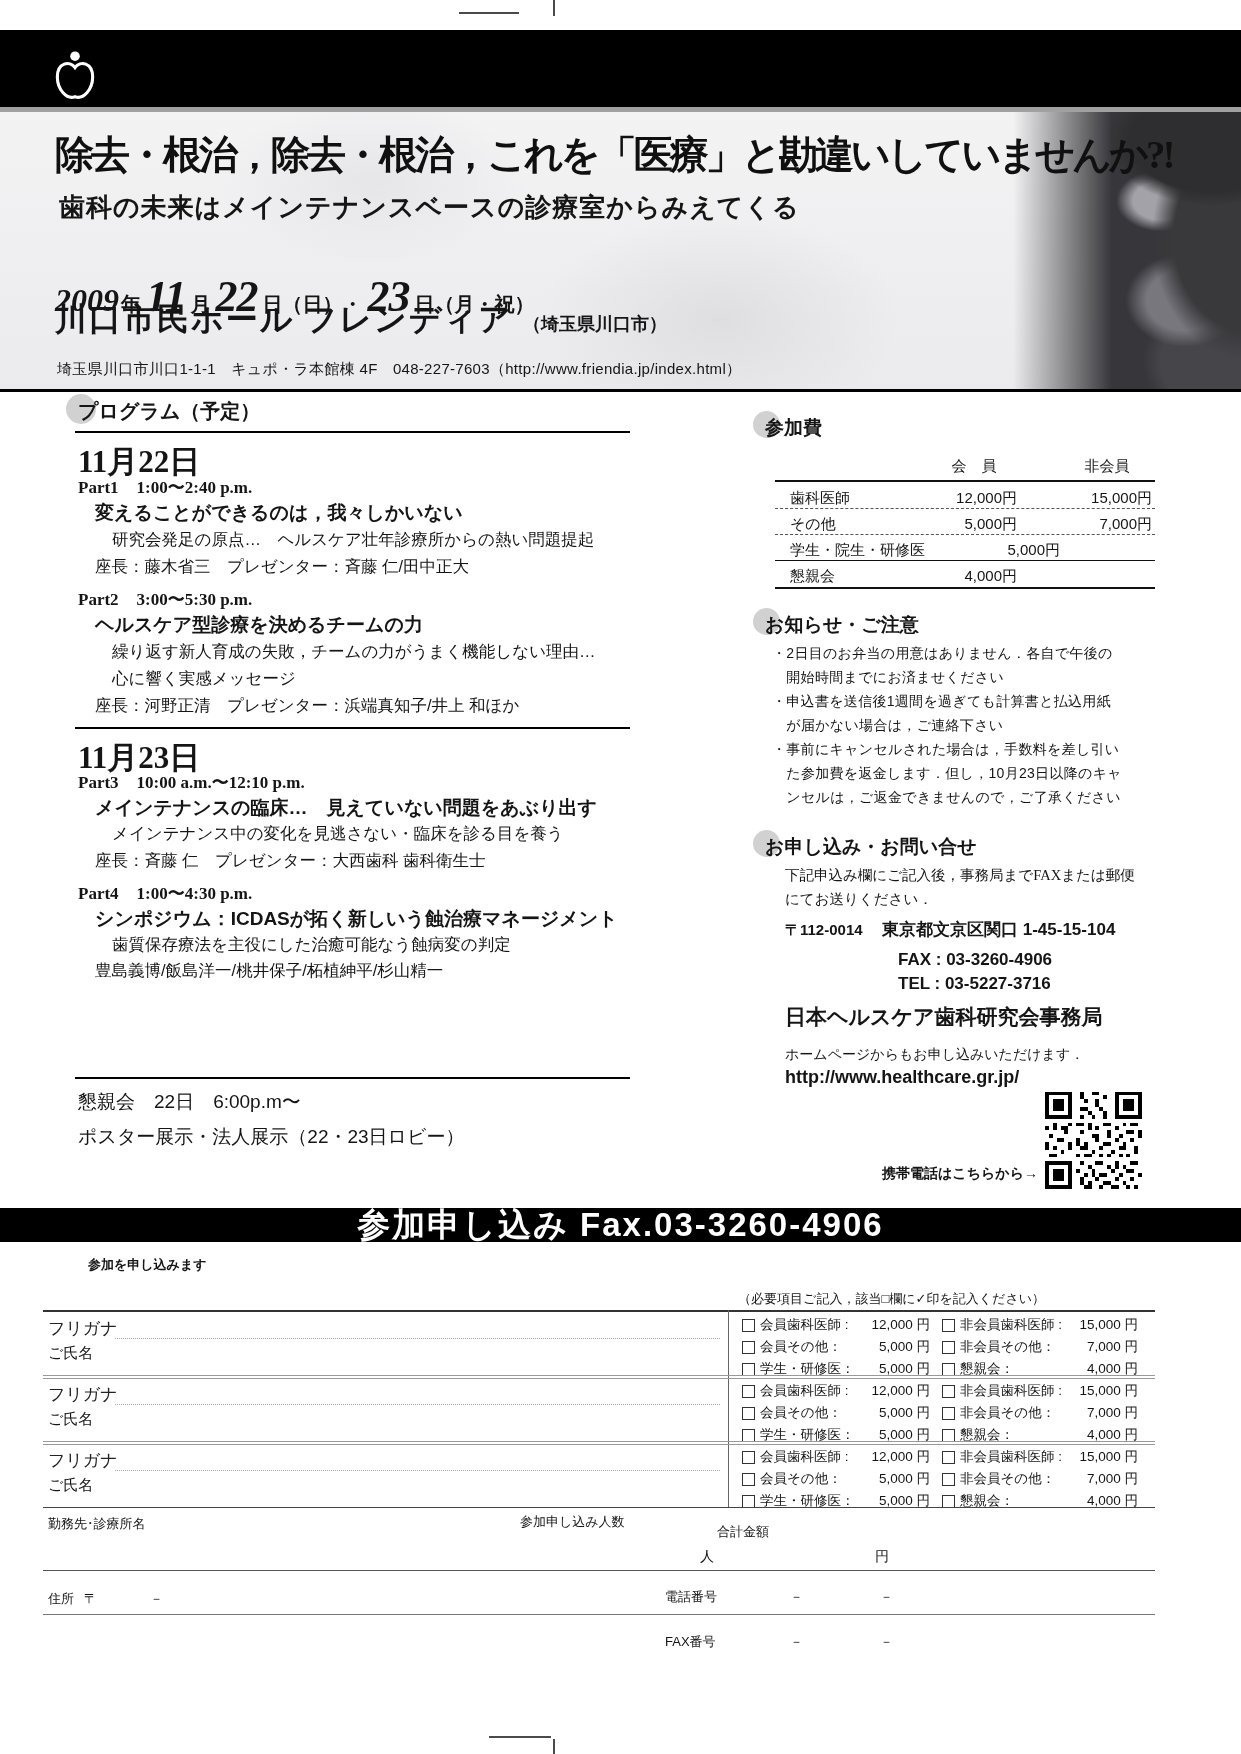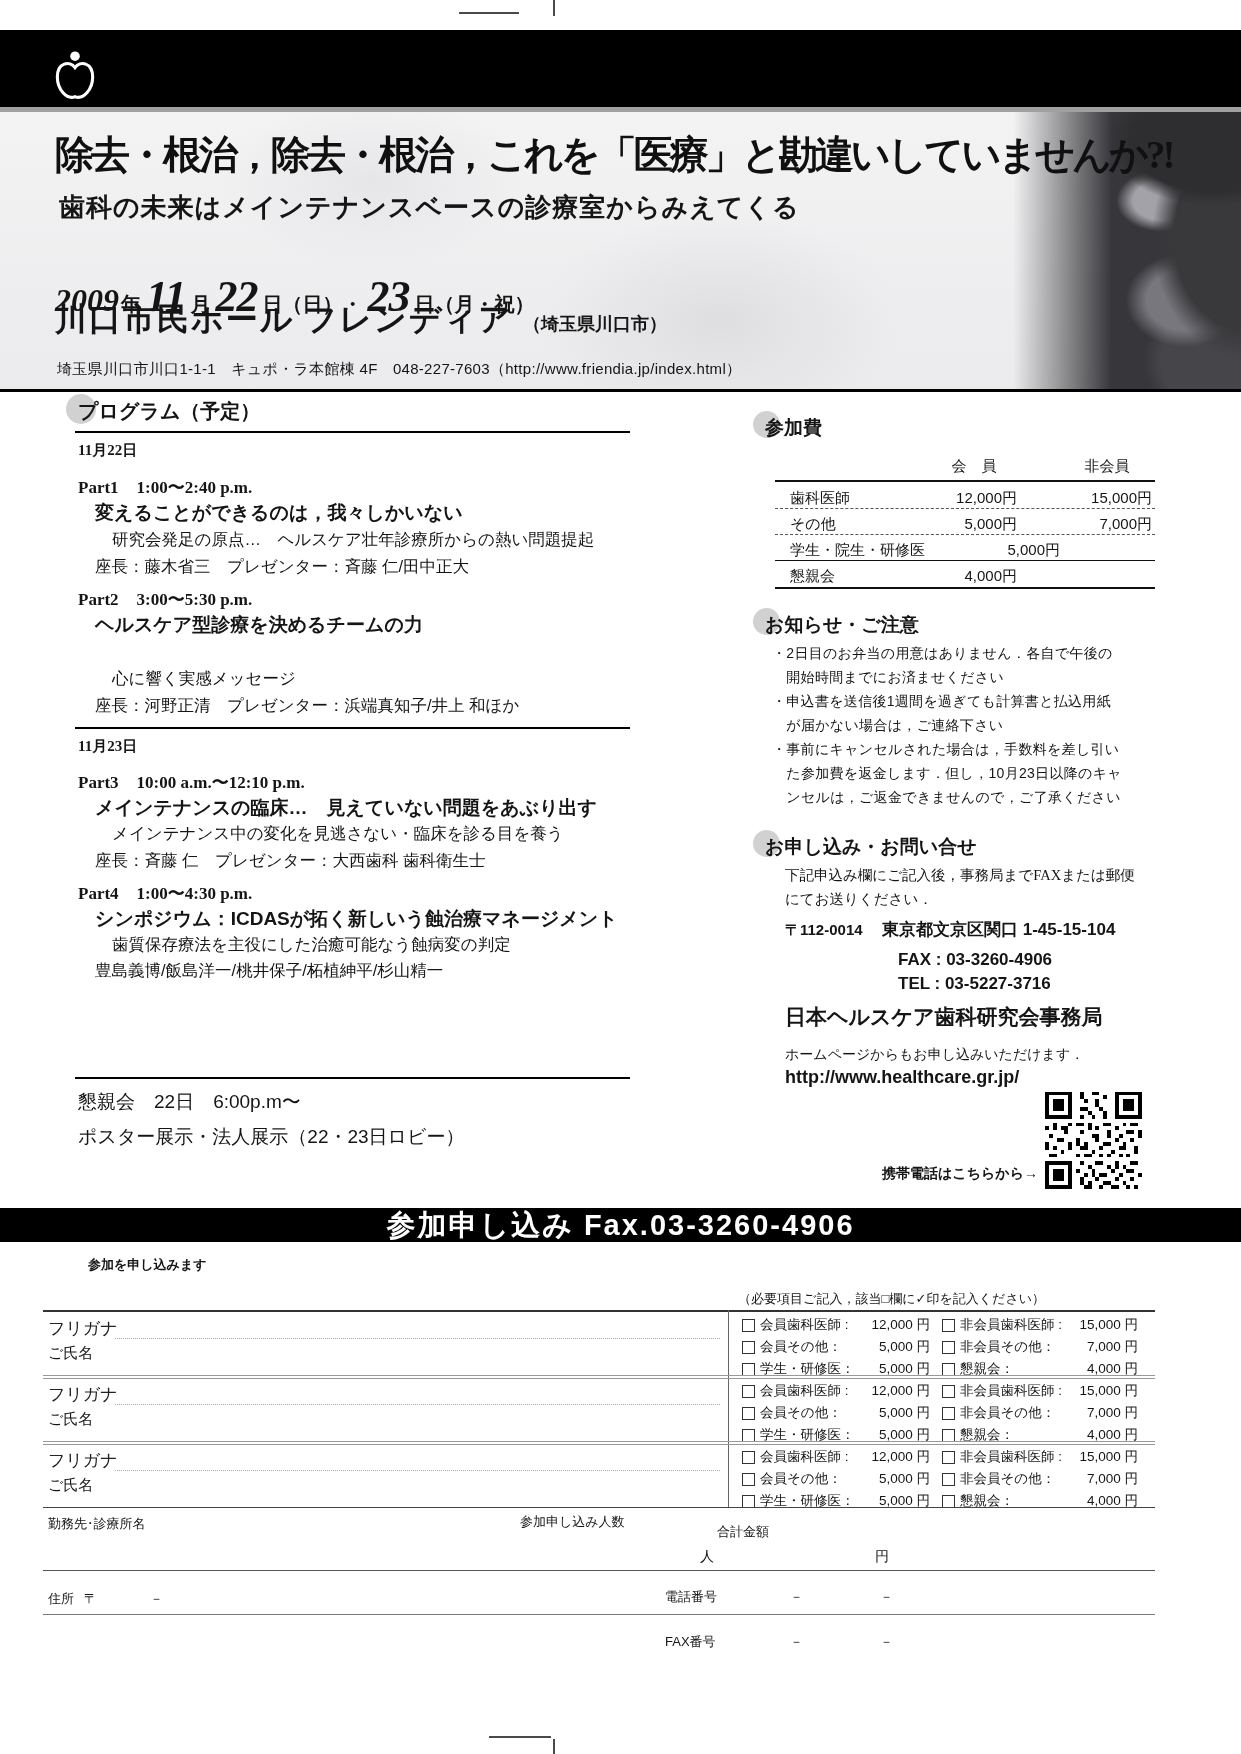--- a/index.html
+++ b/index.html
@@ -36,21 +36,21 @@
   .venue{left:55px;top:298px;white-space:nowrap;}
   .v-main{font-size:32px;font-weight:700;letter-spacing:2px;}
   .v-note{font-size:18px;font-weight:700;padding-left:6px;}
   .addr{left:57px;top:360px;font-size:15px;font-weight:500;letter-spacing:.3px;white-space:nowrap;}
   
   .circ{position:absolute;left:-12px;top:-4px;width:30px;height:30px;border-radius:50%;background:#c9c9c9;opacity:.85;z-index:0;}
   .sec-head{font-size:20px;font-weight:700;white-space:nowrap;}
   .sec-head .txt{position:relative;z-index:1;}
   
   .rule-black{background:#000;height:2px;}
-  .day{font-size:15px;font-weight:700;white-space:nowrap;}
+  .day{font-size:31px;font-weight:700;white-space:nowrap;}
   .part{font-size:17px;font-weight:700;white-space:nowrap;}
   .part .tm{margin-left:18px;}
   .ptitle{font-size:19px;font-weight:700;white-space:nowrap;}
   .pline{font-size:16.5px;white-space:nowrap;}
   .pchair{font-size:16.5px;white-space:nowrap;}
   .pfoot{font-size:19px;white-space:nowrap;}
   
   .fee-h{font-size:15px;font-weight:500;text-align:center;}
   .fee-l{font-size:15px;white-space:nowrap;}
   .fee-v{font-size:15px;text-align:right;}
@@ -61,21 +61,21 @@
   .c-desc{font-size:14.5px;white-space:nowrap;}
   .c-postal{font-size:15px;font-weight:700;white-space:nowrap;}
   .c-addr{font-size:17px;font-weight:700;white-space:nowrap;}
   .c-faxtel{font-size:17px;font-weight:700;white-space:nowrap;}
   .c-org{font-size:21px;font-weight:700;white-space:nowrap;}
   .c-web{font-size:14px;white-space:nowrap;}
   .c-url{font-size:18px;font-weight:700;white-space:nowrap;}
   .c-mob{font-size:14px;font-weight:700;text-align:right;white-space:nowrap;}
   
   .form-bar{left:0;top:1208px;width:1241px;height:34px;background:#000;color:#fff;
-            text-align:center;line-height:34px;font-size:29px;font-weight:700;letter-spacing:2px;}
+            text-align:center;line-height:34px;font-size:33px;font-weight:700;letter-spacing:2px;}
   .f-note{font-size:13px;font-weight:700;white-space:nowrap;}
   .f-title{left:0;top:1258px;width:1241px;text-align:center;font-size:18px;font-weight:700;}
   .f-instr{font-size:13px;text-align:right;white-space:nowrap;}
   .t-line{background:#333;}
   .t-sep{border-top:1px solid #999;border-bottom:1px solid #999;height:2px;}
   .t-vert{width:1px;background:#666;}
   .furi{font-size:17px;color:#222;}
   .furi-line{border-bottom:1px dotted #aaa;height:0;}
   .nm{font-size:15px;}
   .fee-opt{display:flex;align-items:center;font-size:13.5px;white-space:nowrap;}
@@ -138,20 +138,21 @@
     <span>Part1</span><span class="tm">1:00〜2:40 p.m.</span>
   </div>
   <div class="abs ptitle" style="left:95px;top:500px;">変えることができるのは，我々しかいない</div>
   <div class="abs pline" style="left:112px;top:529px;">研究会発足の原点…　ヘルスケア壮年診療所からの熱い問題提起</div>
   <div class="abs pchair" style="left:95px;top:556px;">座長：藤木省三　プレゼンター：斉藤 仁/田中正大</div>
 
   <div class="abs part min" style="left:78px;top:588px;">
     <span>Part2</span><span class="tm">3:00〜5:30 p.m.</span>
   </div>
   <div class="abs ptitle" style="left:95px;top:612px;">ヘルスケア型診療を決めるチームの力</div>
+  <div class="abs pline" style="left:112px;top:641px;">繰り返す新人育成の失敗，チームの力がうまく機能しない理由…</div>
   <div class="abs pline" style="left:112px;top:668px;">心に響く実感メッセージ</div>
   <div class="abs pchair" style="left:95px;top:695px;">座長：河野正清　プレゼンター：浜端真知子/井上 和ほか</div>
 
   <div class="abs rule-black" style="left:75px;top:727px;width:555px;height:1.5px;"></div>
 
   <div class="abs day min" style="left:78px;top:737px;">11月23日</div>
 
   <div class="abs part min" style="left:78px;top:771px;">
     <span>Part3</span><span class="tm">10:00 a.m.〜12:10 p.m.</span>
   </div>

